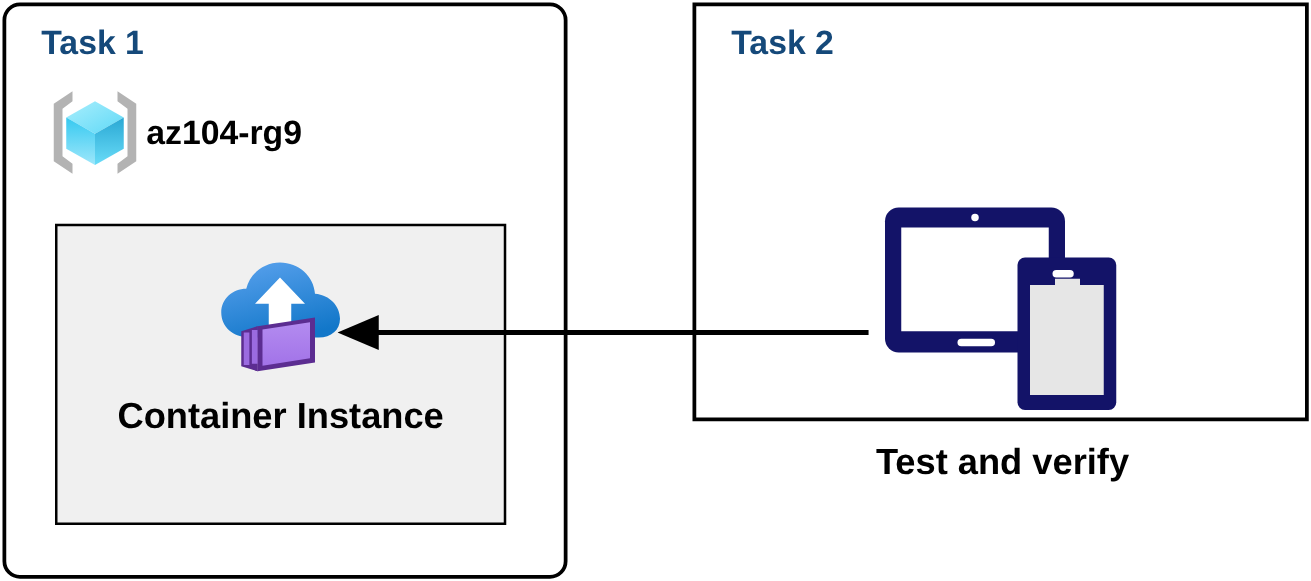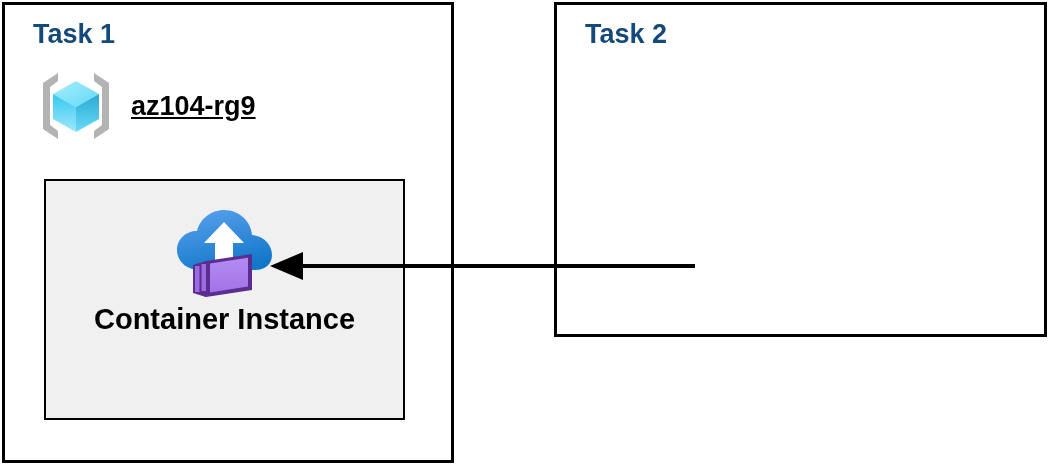--- a/index.html
+++ b/index.html
@@ -25,20 +25,21 @@
     position: absolute;
     background: #ffffff;
     border: 3px solid #000000;
     box-sizing: border-box;
   }
   #panel-task1 {
     left: 2px;
     top: 2px;
     width: 452px;
     height: 461px;
+    border-radius: 14px;
   }
   #panel-task2 {
     left: 554px;
     top: 2px;
     width: 493px;
     height: 335px;
   }
 
   .panel-title {
     position: absolute;
@@ -51,22 +52,20 @@
     white-space: nowrap;
   }
 
   
   #rg-row {
     position: absolute;
     left: 30px;
     top: 60px;
     display: flex;
     align-items: center;
-    gap: 14px;
-    text-decoration: underline;
   }
   #rg-icon {
     width: 82px;
     height: 82px;
     display: block;
   }
   #rg-label {
     font-size: 27px;
     font-weight: bold;
     color: #000000;
@@ -88,20 +87,21 @@
     align-items: center;
     justify-content: flex-start;
     padding-top: 18px;
   }
   #aci-icon {
     width: 104px;
     height: 104px;
     display: block;
   }
   #container-label {
+    margin-top: 14px;
     font-size: 29px;
     font-weight: bold;
     color: #000000;
     white-space: nowrap;
     text-align: center;
   }
 
   
   #devices-group {
     position: absolute;
@@ -209,20 +209,41 @@
       <div id="container-label">Container Instance</div>
     </div>
   </div>
 
   
   <div class="panel" id="panel-task2">
     <div class="panel-title">Task 2</div>
   </div>
 
   
+  <div id="devices-group">
+    <span>
+      <svg id="devices-icon" viewBox="0 0 196 172" xmlns="http://www.w3.org/2000/svg">
+
+        <rect x="4" y="6" width="144" height="116" rx="11" ry="11" fill="#131368"></rect>
+
+        <rect x="17" y="22" width="118" height="83" fill="#ffffff"></rect>
+
+        <circle cx="76" cy="14" r="3" fill="#ffffff"></circle>
+
+        <rect x="62" y="111" width="30" height="6" rx="3" ry="3" fill="#ffffff"></rect>
+
+        <rect x="110" y="46" width="79" height="122" rx="6" ry="6" fill="#131368"></rect>
+
+        <rect x="138" y="56" width="17" height="6" rx="3" ry="3" fill="#ffffff"></rect>
+
+        <path d="M120 68 L140 68 L140 63 L160 63 L160 68 L179 68 L179 156 L120 156 Z" fill="#e6e6e6"></path>
+      </svg>
+    </span>
+    <div id="devices-label">Test and verify</div>
+  </div>
 
   
   <span>
     <svg id="flow-arrow" viewBox="0 0 425 32" xmlns="http://www.w3.org/2000/svg">
       <line x1="30" y1="16" x2="425" y2="16" stroke="#000000" stroke-width="4"></line>
       <polygon points="0,16 33,2 33,30" fill="#000000"></polygon>
     </svg>
   </span>
 
 </div>

